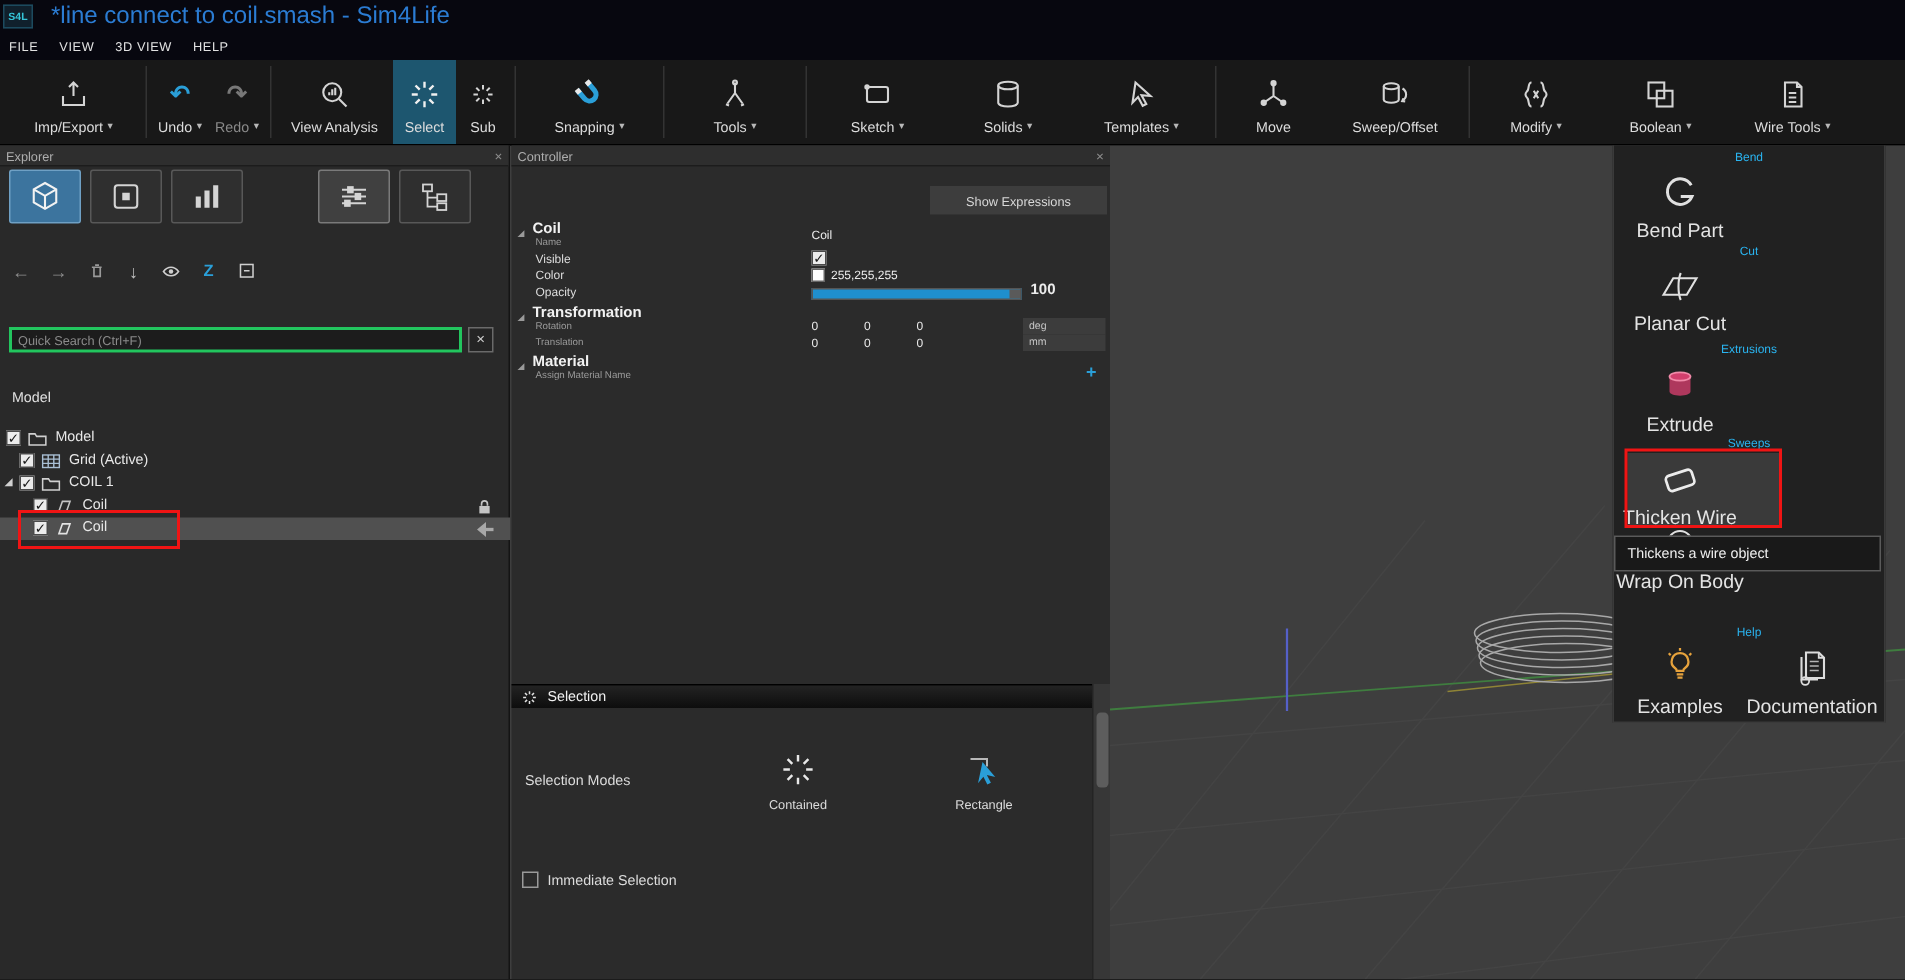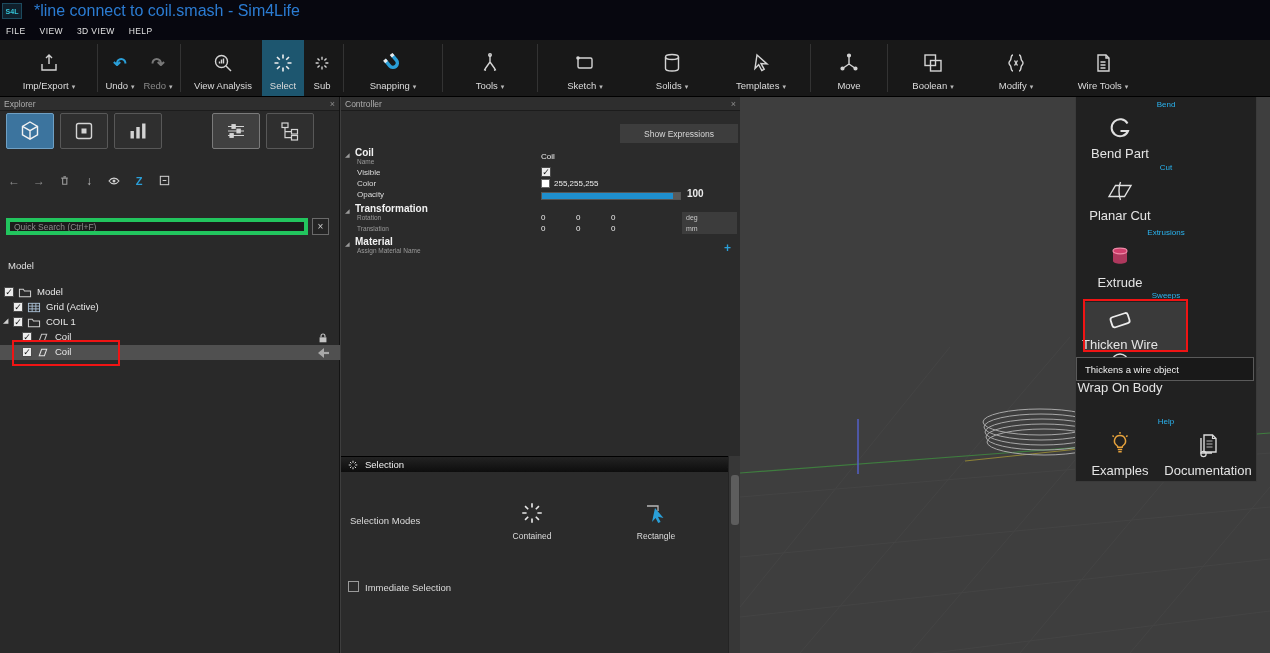--- a/index.html
+++ b/index.html
@@ -14,38 +14,38 @@
   .app-logo{width:20px;height:16px;margin-left:2px;background:#10202c;border:1px solid #1c4a5e;color:#35c4d8;
     font-size:7px;font-weight:bold;display:flex;align-items:center;justify-content:center;letter-spacing:0}
   .window-title{margin-left:12px;color:#2b7cd3;font-size:16px}
   .menubar{position:absolute;left:0;top:22px;width:1108px;height:18px;display:flex;align-items:center;gap:14px;padding-left:6px}
   .menubar .mitem{color:#e2e2e2;font-size:8.5px;letter-spacing:.4px;cursor:default}
 
   
   .toolbar{position:absolute;left:0;top:40px;width:1270px;height:57px;background:#181818;display:flex;align-items:stretch;padding-left:4px;border-bottom:1px solid #000}
   .tb-btn{display:flex;flex-direction:column;align-items:center;justify-content:flex-end;padding-bottom:5px;gap:3px;cursor:pointer}
   .tb-btn .tb-ic{height:28px;display:flex;align-items:center;justify-content:center}
-  .tb-label{display:flex;align-items:flex-end;gap:3px;font-size:9.5px;color:#dcdcdc;white-space:nowrap}
+  .tb-label{display:flex;align-items:flex-start;gap:3px;font-size:9.5px;color:#dcdcdc;white-space:nowrap}
   .tb-label .chev{font-size:7px;color:#b8b8b8}
   .tb-btn.active{background:#1d566f}
   .tb-btn.disabled .tb-label{color:#8a8a8a}
   .tb-sep{width:1px;background:#333;margin:4px 3px}
 
   
   .panel-header{height:14px;background:#2e2e2e;color:#aeaeae;font-size:8.5px;display:flex;align-items:center;
     padding:0 4px;border-bottom:1px solid #1c1c1c}
   .panel-header .x{margin-left:auto;color:#8c8c8c;font-size:9px;cursor:pointer}
 
   .explorer{position:absolute;left:0;top:97px;width:340px;height:556px;background:#292929;border-right:1px solid #141414}
   .bigbtn{position:absolute;width:48px;height:36px;background:#2f2f2f;border:1px solid #585858;border-radius:2px;
     display:flex;align-items:center;justify-content:center;cursor:pointer}
   .bigbtn.active{background:#3c749e;border-color:#6fa0c4}
   .bigbtn.pressed{background:#404040;border-color:#7a7a7a}
   .mini{color:#8f8f8f;font-size:12px;display:flex;align-items:center;justify-content:center;width:16px;height:15px;cursor:pointer}
-  .search-input{position:absolute;left:6px;top:121px;width:302px;height:17px;background:#1c1c1c;border:4px solid #22c55e;
+  .search-input{position:absolute;left:6px;top:121px;width:302px;height:17px;background:#1c1c1c;border:2px solid #22c55e;
     color:#cfcfcf;font-size:8.5px;padding:0 4px;font-family:"Liberation Sans",sans-serif}
   .search-input::placeholder{color:#8b8b8b}
   .search-clear{position:absolute;left:312px;top:121px;width:17px;height:17px;border:1px solid #6a6a6a;background:#242424;
     color:#cfcfcf;font-size:10px;display:flex;align-items:center;justify-content:center;cursor:pointer}
   .sect-label{position:absolute;left:8px;top:163px;font-size:9.5px;color:#e0e0e0}
   .tree-row{position:absolute;left:0;width:340px;height:15px;cursor:pointer}
   .tree-row.selected{background:#505050}
   .cbx{position:absolute;top:2px;width:10px;height:10px;background:#ececec;border:1px solid #4a4a4a;color:#1a1a1a;
     font-size:9px;line-height:9px;text-align:center;cursor:pointer}
   .cbx.empty{background:#2b2b2b;border:1px solid #9a9a9a;color:transparent}
@@ -252,45 +252,58 @@
             <circle cx="12" cy="4.5" r="1.4" fill="#d4d4d4"></circle>
             <circle cx="5.5" cy="17.5" r="1.4" fill="#d4d4d4"></circle>
             <circle cx="18.5" cy="17.5" r="1.4" fill="#d4d4d4"></circle>
           </svg>
       </div>
       <div class="tb-label">
           <span>Move</span>
         </div>
     </div>
 
+    <div class="tb-btn" style="width:92px">
+      <div class="tb-ic">
+        <svg width="24" height="24" viewBox="0 0 24 24" stroke="#d4d4d4" fill="none" stroke-width="1.4">
+            <ellipse cx="9.5" cy="6.5" rx="5" ry="2"></ellipse>
+            <path d="M4.5 6.5v9c0 1.1 2.25 2 5 2s5-.9 5-2v-9"></path>
+            <path d="M17 8c3.2 1.8 3.2 6.2 0 8"></path>
+            <path d="M17.6 14.6l-.8 1.8 2 .2"></path>
+          </svg>
+      </div>
+      <div class="tb-label">
+          <span>Sweep/Offset</span>
+        </div>
+    </div>
     <div class="tb-sep"></div>
-
-    <div class="tb-btn" style="width:84px">
-      <div class="tb-ic">
-        <svg width="24" height="24" viewBox="0 0 24 24" stroke="#d4d4d4" fill="none" stroke-width="1.4">
-            <rect x="4" y="4" width="10.5" height="10.5"></rect>
-            <rect x="9.5" y="9.5" width="10.5" height="10.5"></rect>
-          </svg>
-      </div>
-      <div class="tb-label">
-          <span>Boolean</span>
-          <span class="chev">▾</span>
-        </div>
-    </div>
 
     <div class="tb-btn" style="width:82px">
       <div class="tb-ic">
         <svg width="24" height="24" viewBox="0 0 24 24" stroke="#d4d4d4" fill="none" stroke-width="1.4">
             <path d="M9 4C6.8 4 7.4 7 6.6 9c-.5 1.2-1.6 1.4-1.6 3s1.1 1.8 1.6 3c.8 2 .2 5 2.4 5"></path>
             <path d="M15 4c2.2 0 1.6 3 2.4 5 .5 1.2 1.6 1.4 1.6 3s-1.1 1.8-1.6 3c-.8 2-.2 5-2.4 5"></path>
             <path d="M10.5 9.5l3 5M13.5 9.5l-3 5"></path>
           </svg>
       </div>
       <div class="tb-label">
           <span>Modify</span>
+          <span class="chev">▾</span>
+        </div>
+    </div>
+
+    <div class="tb-btn" style="width:84px">
+      <div class="tb-ic">
+        <svg width="24" height="24" viewBox="0 0 24 24" stroke="#d4d4d4" fill="none" stroke-width="1.4">
+            <rect x="4" y="4" width="10.5" height="10.5"></rect>
+            <rect x="9.5" y="9.5" width="10.5" height="10.5"></rect>
+          </svg>
+      </div>
+      <div class="tb-label">
+          <span>Boolean</span>
           <span class="chev">▾</span>
         </div>
     </div>
 
     <div class="tb-btn" style="width:92px">
       <div class="tb-ic">
         <svg width="24" height="24" viewBox="0 0 24 24" stroke="#d4d4d4" fill="none" stroke-width="1.4">
             <path d="M7 4h8l3 3v13H7z"></path>
             <path d="M15 4v3h3"></path>
             <path d="M9.5 11h5M9.5 14h5M9.5 17h5"></path>

